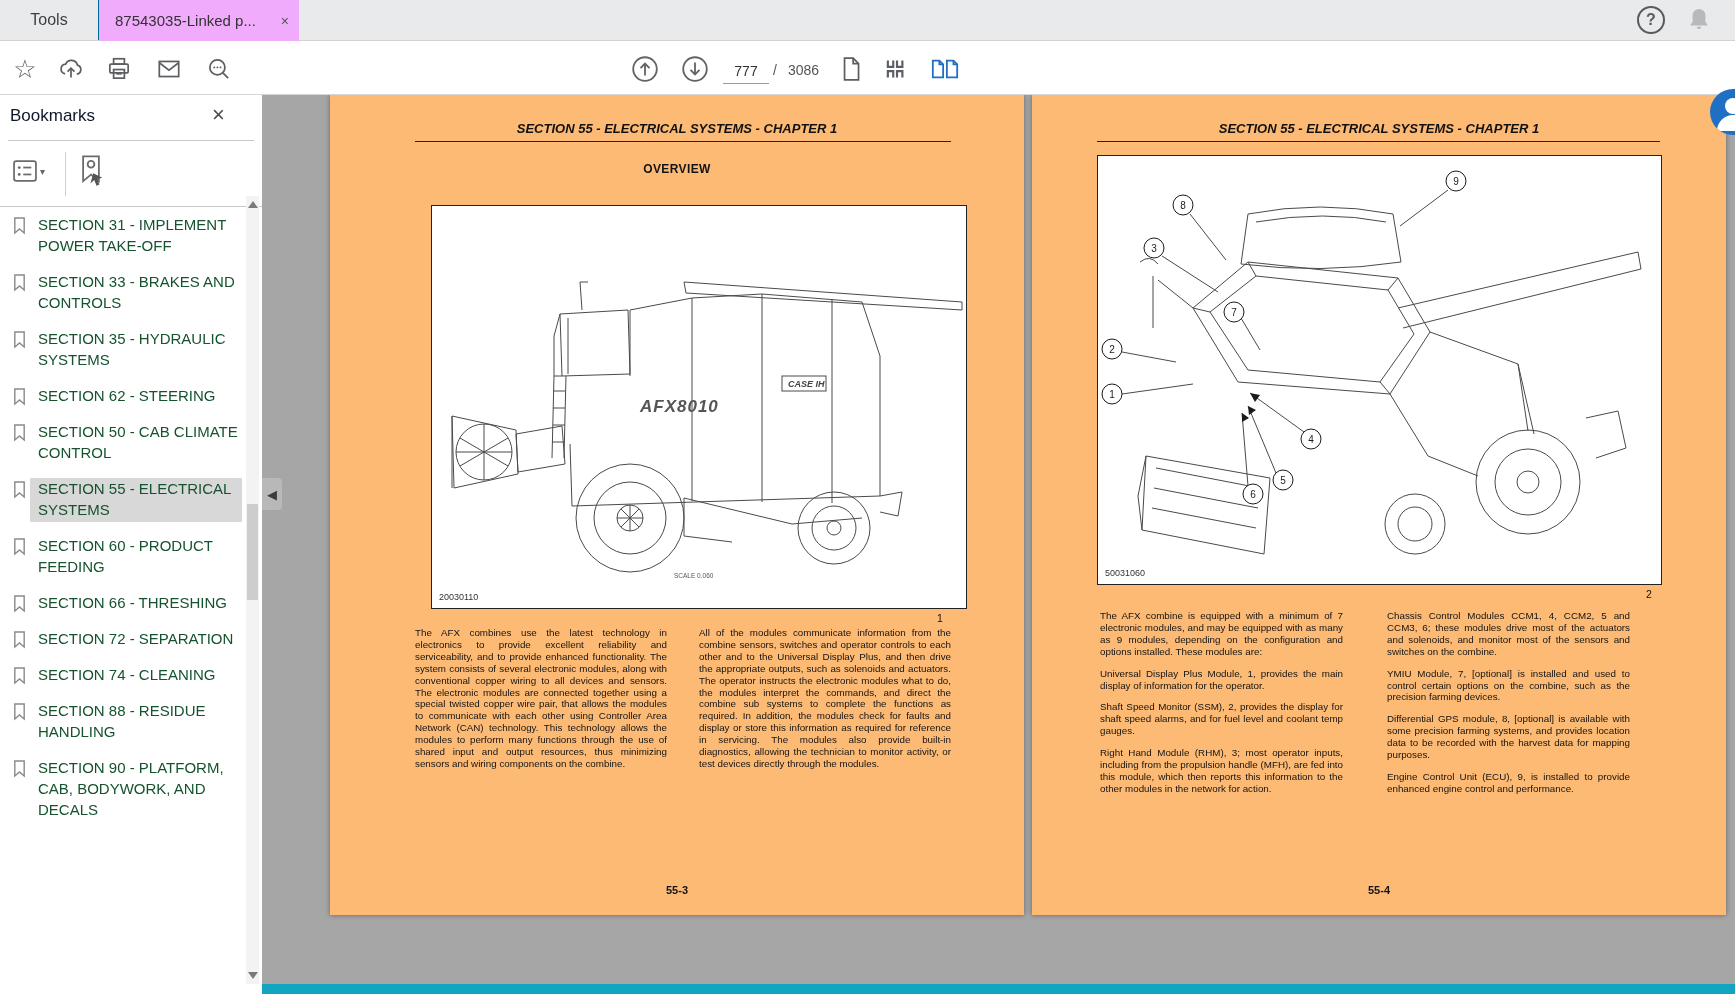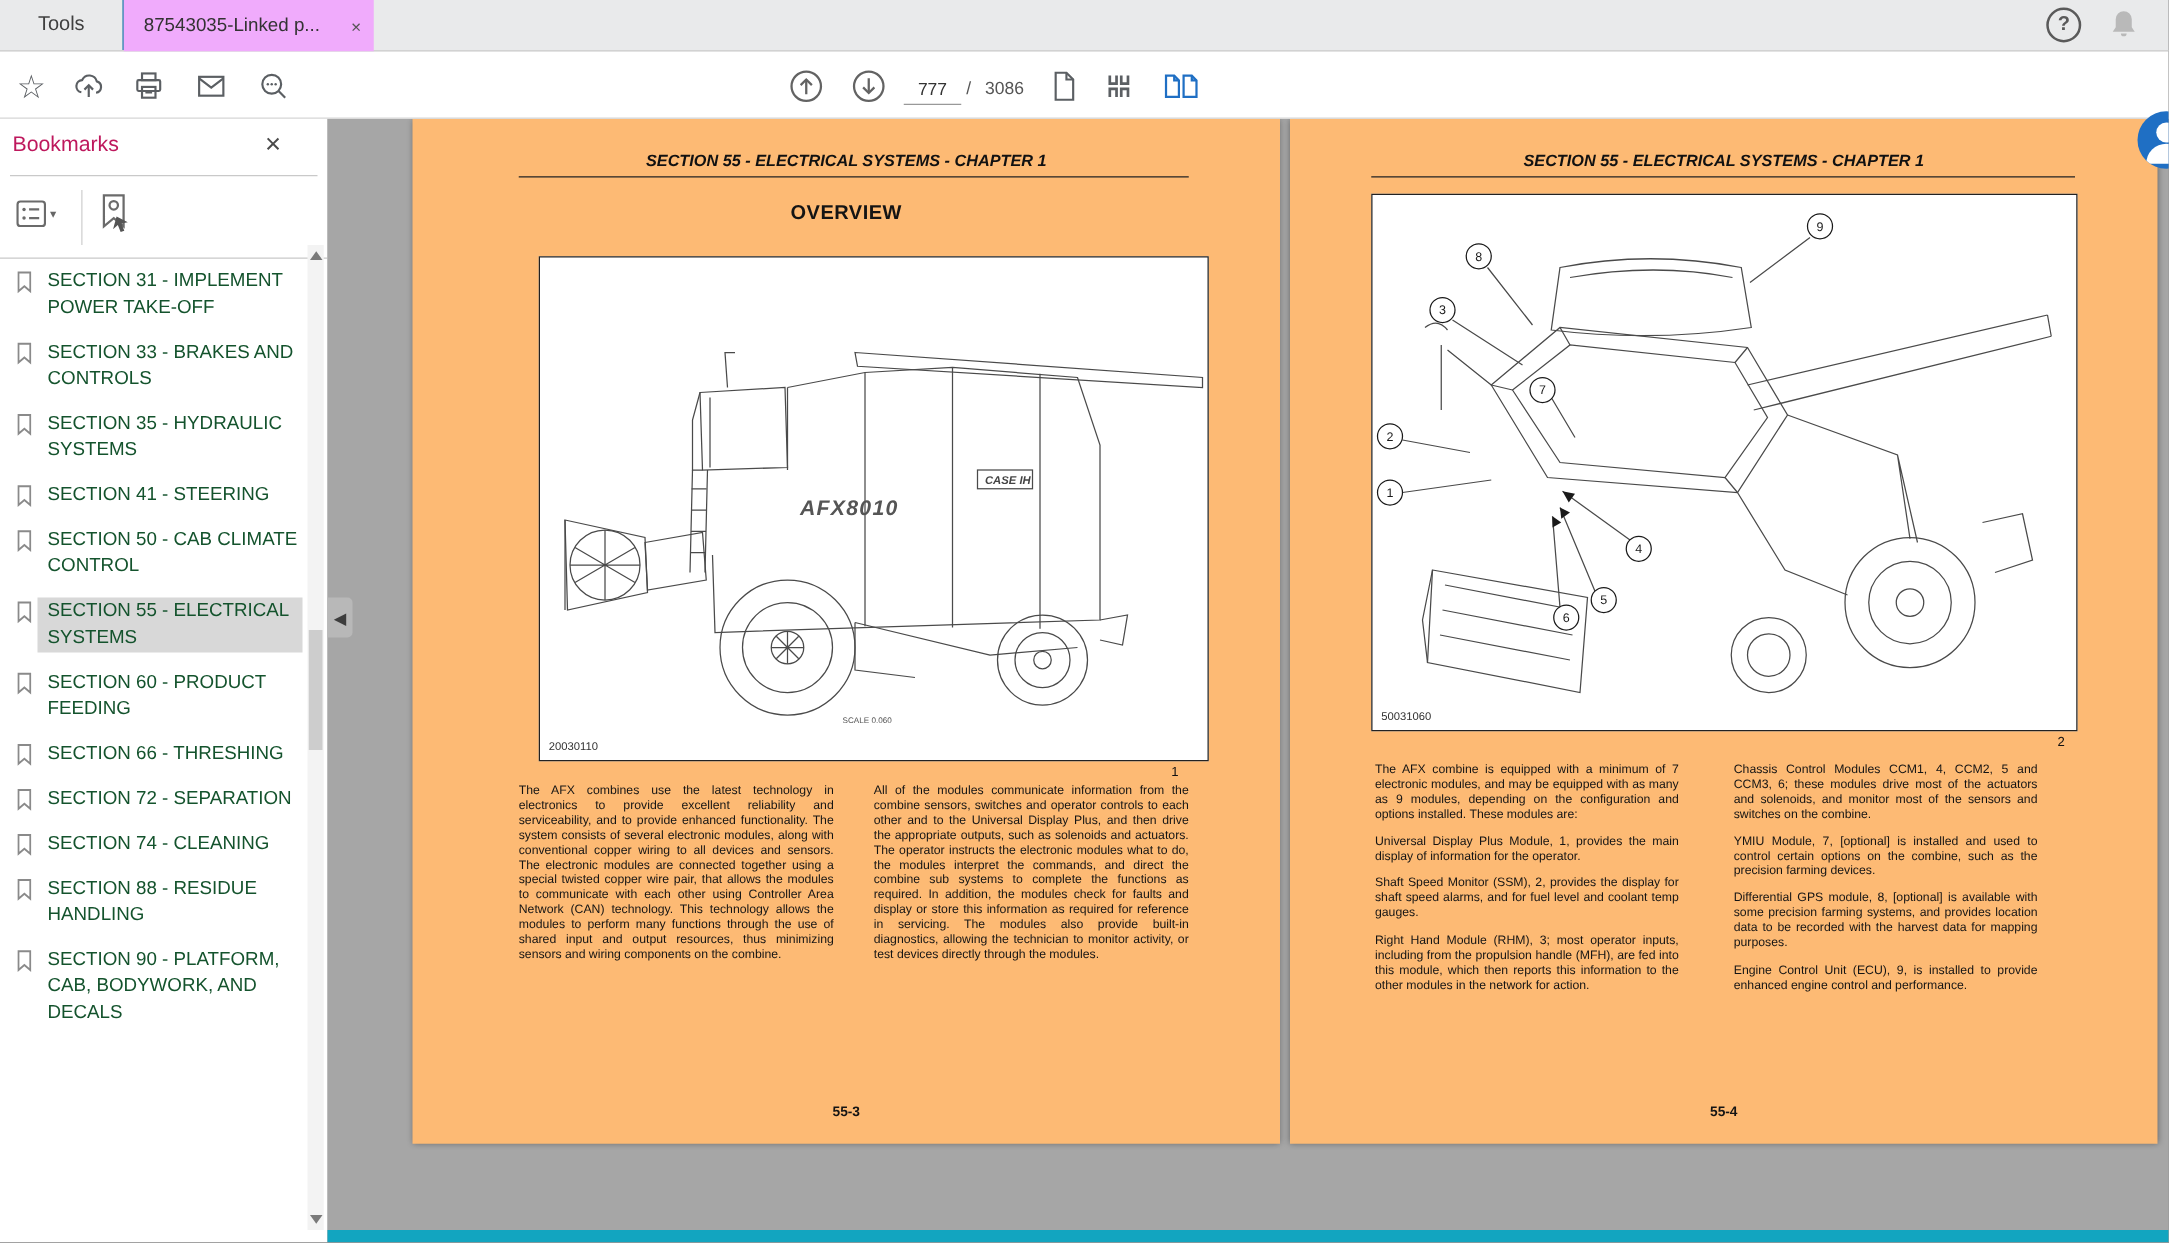--- a/index.html
+++ b/index.html
@@ -26,21 +26,21 @@
   .star-glyph{font-size:26px;color:#5b5f63;line-height:26px;}
   .page-input{position:absolute;left:723px;top:18px;width:42px;height:22px;border:none;
               border-bottom:1px solid #999;font-size:14px;color:#333;text-align:center;outline:none;
               font-family:"Liberation Sans",sans-serif;background:#fff;}
   .page-sep{position:absolute;left:773px;top:21px;font-size:14px;color:#555;}
   .page-total{position:absolute;left:788px;top:21px;font-size:14px;color:#555;}
   .avatar{position:absolute;left:1710px;top:48px;width:46px;height:46px;border-radius:50%;
           background:#1f6fc4;overflow:hidden;}
   
   .sidebar{position:absolute;left:0;top:94px;width:262px;height:900px;background:#fff;}
-  .sb-title{position:absolute;left:10px;top:12px;font-size:17px;color:#be185d;}
+  .sb-title{position:absolute;left:10px;top:12px;font-size:17px;color:#0f172a;}
   .sb-close{position:absolute;left:212px;top:8px;font-size:22px;color:#4a4a4a;cursor:pointer;}
   .sb-rule1{position:absolute;left:8px;top:46px;width:246px;height:1px;background:#c9c9c9;}
   .sb-tools{position:absolute;left:8px;top:54px;width:246px;height:52px;}
   .sb-rule2{position:absolute;left:0px;top:112px;width:262px;height:1px;background:#c9c9c9;}
   .sb-vdiv{position:absolute;left:57px;top:4px;width:1px;height:44px;background:#cfcfcf;}
   .caret{font-size:10px;color:#666;}
   .bm-list{position:absolute;left:12px;top:120px;width:230px;}
   .bm-item{display:flex;margin-bottom:13px;cursor:pointer;}
   .bm-flag{flex:0 0 18px;padding-top:2px;}
   .bm-label{font-size:15px;line-height:21px;color:#14532d;padding:0 4px 2px 8px;flex:1;}
@@ -58,21 +58,21 @@
   
   .docarea{position:absolute;left:262px;top:94px;width:1473px;height:900px;background:#a6a6a6;}
   .page{position:absolute;top:1px;width:694px;height:820px;background:#fdba74;
         box-shadow:0 0 5px rgba(0,0,0,.4);color:#141414;}
   .page-left{left:68px;}
   .page-right{left:770px;}
   .pg-header{position:absolute;top:26px;left:0;width:100%;text-align:center;font-style:italic;
              font-weight:600;font-size:13px;color:#111;}
   .pg-rule{position:absolute;height:1px;background:#222;}
   .overview-title{position:absolute;top:67px;left:0;width:100%;text-align:center;font-weight:bold;
-                  font-size:16px;letter-spacing:.4px;}
+                  font-size:12px;letter-spacing:.4px;}
   .figbox{position:absolute;border:1px solid #222;background:#fff;}
   .fig-id{position:absolute;left:7px;bottom:6px;font-size:9px;color:#333;}
   .fig-num{position:absolute;font-size:10.5px;color:#111;}
   .pcol{position:absolute;width:252px;font-size:9.8px;line-height:11.9px;text-align:justify;}
   .pcol p{margin:0 0 10px 0;}
   .pg-num{position:absolute;top:764px;left:0;width:100%;text-align:center;font-weight:bold;font-size:11px;margin-top:25px;}
   .teal-bar{position:absolute;left:262px;top:984px;width:1473px;height:10px;background:#12a5c0;}
   svg{display:block;}
   .draw text{font-family:"Liberation Sans",sans-serif;}
 </style>
@@ -229,21 +229,21 @@
             </svg>
           </span>
         <span class="bm-label">SECTION 35 - HYDRAULIC SYSTEMS</span>
       </div>
       <div class="bm-item">
         <span class="bm-flag">
             <svg width="15" height="19" viewBox="0 0 16 20" fill="none" stroke="#8a8a8a" stroke-width="1.5">
               <path d="M3 2h10v16l-5-4.3L3 18z"></path>
             </svg>
           </span>
-        <span class="bm-label">SECTION 41 - STEERING</span>
+        <span class="bm-label">SECTION 62 - STEERING</span>
       </div>
       <div class="bm-item">
         <span class="bm-flag">
             <svg width="15" height="19" viewBox="0 0 16 20" fill="none" stroke="#8a8a8a" stroke-width="1.5">
               <path d="M3 2h10v16l-5-4.3L3 18z"></path>
             </svg>
           </span>
         <span class="bm-label">SECTION 50 - CAB CLIMATE CONTROL</span>
       </div>
       <div class="bm-item selected">

